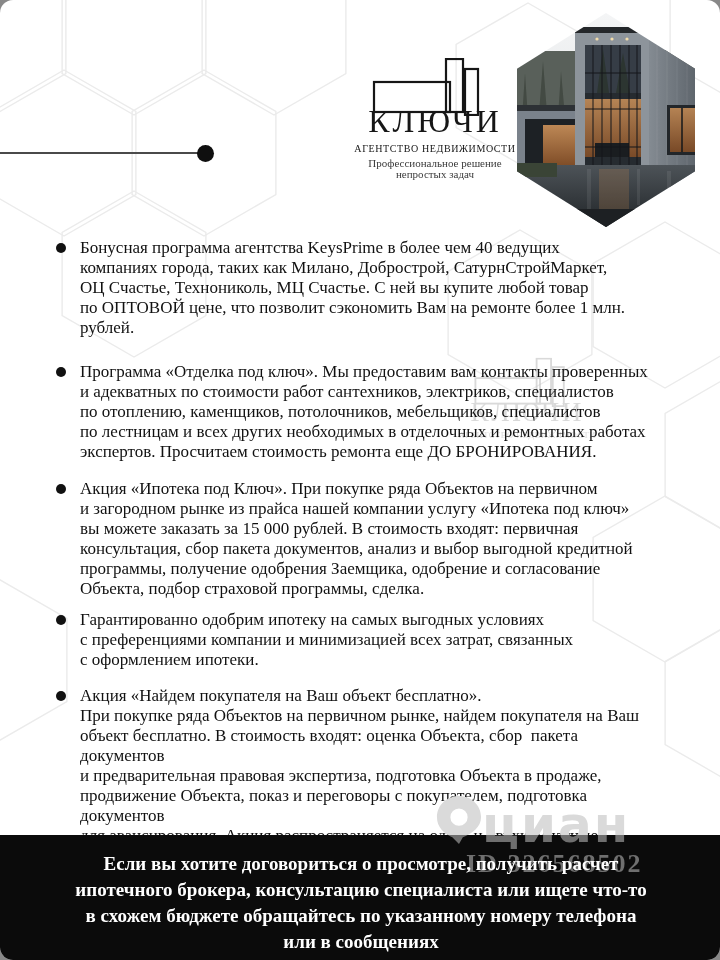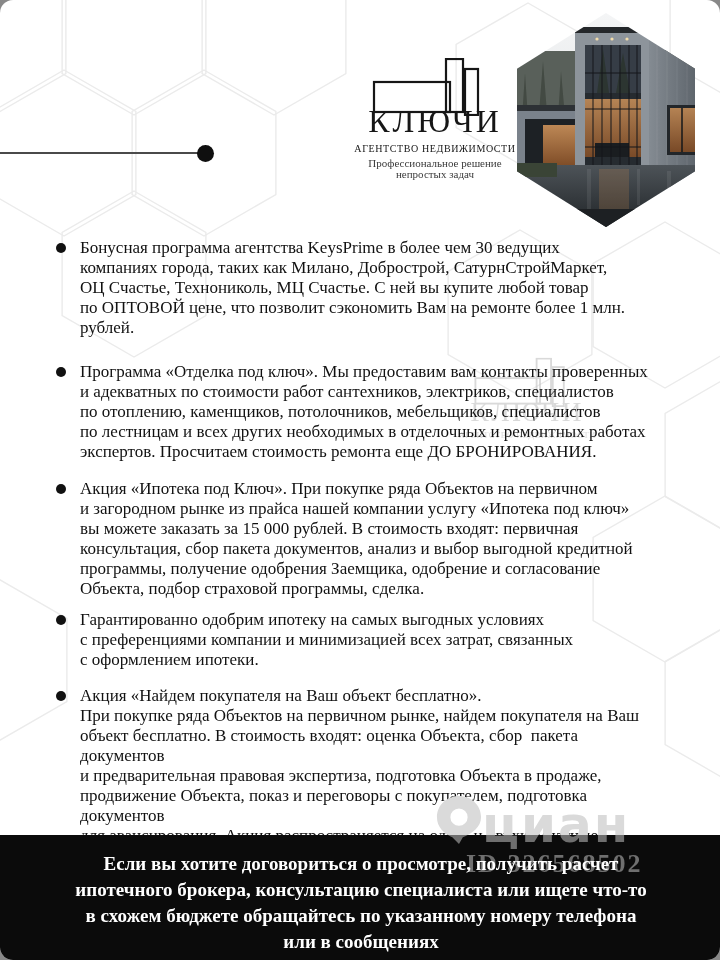--- a/index.html
+++ b/index.html
@@ -182,21 +182,21 @@
         <rect x="93" y="11" width="13" height="46"></rect>
       </svg>
     </span>
     <div class="logo-name">КЛЮЧИ</div>
     <div class="logo-sub">АГЕНТСТВО НЕДВИЖИМОСТИ</div>
   </div>
 
   <div class="content">
       <div class="bullet">
         <span class="dot"></span>
-        <p class="btext"><span class="b">Бонусная программа агентства KeysPrime</span><span> в более чем 30 ведущих
+        <p class="btext"><span class="b">Бонусная программа агентства KeysPrime</span><span> в более чем 40 ведущих
 компаниях города, таких как Милано, Добрострой, СатурнСтройМаркет,
 ОЦ Счастье, Технониколь, МЦ Счастье. С ней вы купите любой товар
 по ОПТОВОЙ цене, что позволит сэкономить Вам на ремонте более 1 млн. рублей.</span></p>
       </div>
       <div class="bullet">
         <span class="dot"></span>
         <p class="btext"><span class="b">Программа «Отделка под ключ».</span><span> Мы предоставим вам контакты проверенных
 и адекватных по стоимости работ сантехников, электриков, специалистов
 по отоплению, каменщиков, потолочников, мебельщиков, специалистов
 по лестницам и всех других необходимых в отделочных и ремонтных работах

